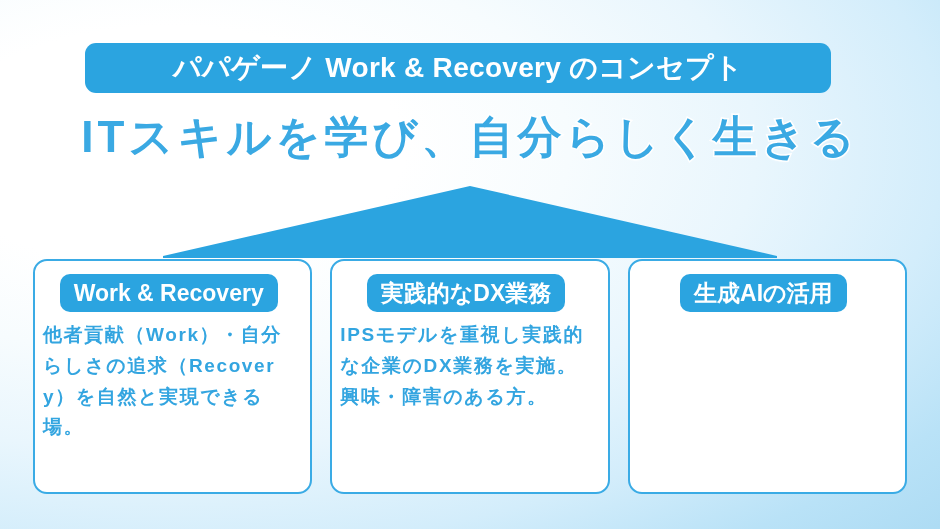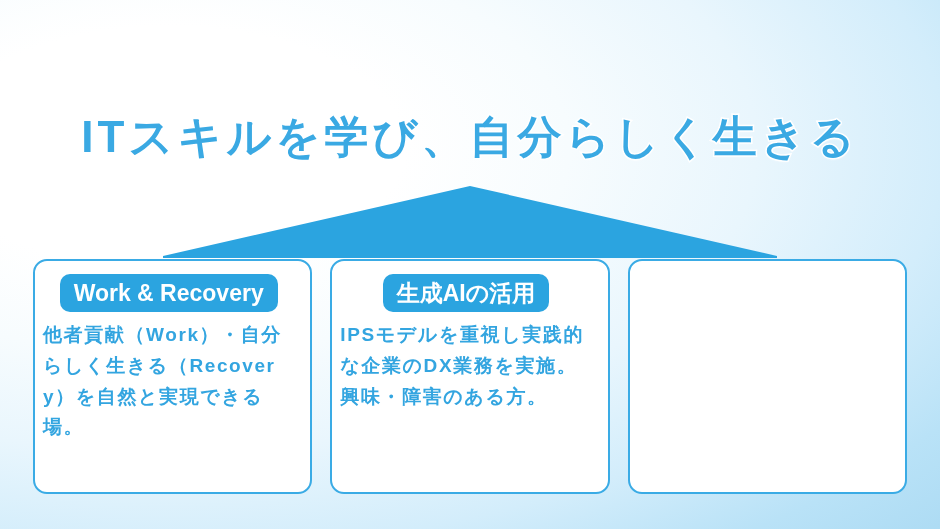--- a/index.html
+++ b/index.html
@@ -151,44 +151,50 @@
     box-sizing: border-box;
     word-break: break-all;
   }
 </style>
 </head>
 <body>
 
 <div id="slide">
   <div id="stage">
 
+    <div class="banner">
+      <span class="banner-text">パパゲーノ Work &amp; Recovery のコンセプト</span>
+    </div>
 
     <div class="headline">ITスキルを学び、自分らしく生きる</div>
 
     <div class="arrow">
       <svg viewBox="0 0 614 72" preserveAspectRatio="none" aria-hidden="true">
         <polygon points="307,0 614,70 614,72 0,72 0,70" fill="#2ba4e0"></polygon>
       </svg>
     </div>
 
     <div class="cards">
 
       <div class="card">
         <div class="card-pill">
           <span class="card-pill-text">Work &amp; Recovery</span>
         </div>
-        <div class="card-body">他者貢献（Work）・自分らしく生きる（Recovery）を自然と実現できる場。</div>
+        <div class="card-body">他者貢献（Work）・自分らしさの追求（Recovery）を自然と実現できる場。</div>
+      </div>
+
+      <div class="card">
+        <div class="card-pill">
+          <span class="card-pill-text">実践的なDX業務</span>
+        </div>
+        <div class="card-body">IPSモデルを重視し実践的な企業のDX業務を実施。興味・障害のある方。</div>
       </div>
 
       <div class="card">
         <div class="card-pill">
           <span class="card-pill-text">生成AIの活用</span>
         </div>
-        <div class="card-body">IPSモデルを重視し実践的な企業のDX業務を実施。興味・障害のある方。</div>
-      </div>
-
-      <div class="card">
       </div>
 
     </div>
 
   </div>
 </div>
 
 </body></html>

